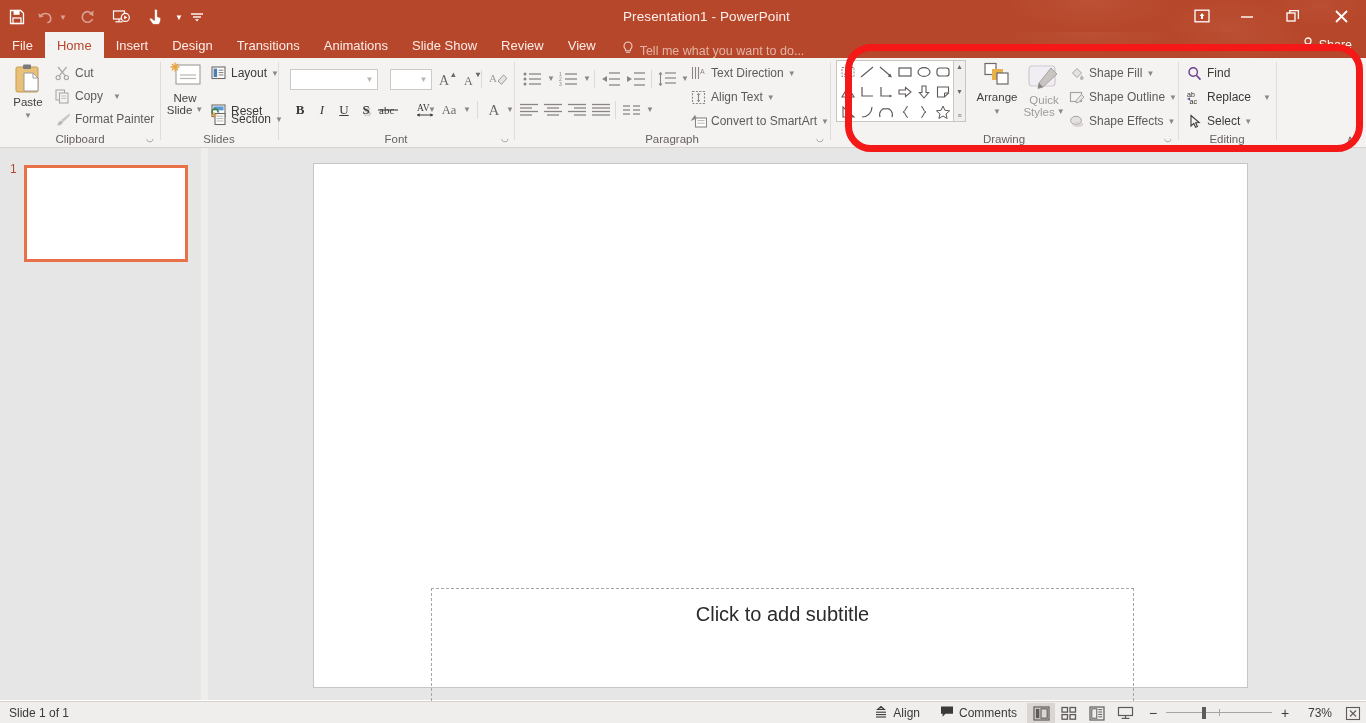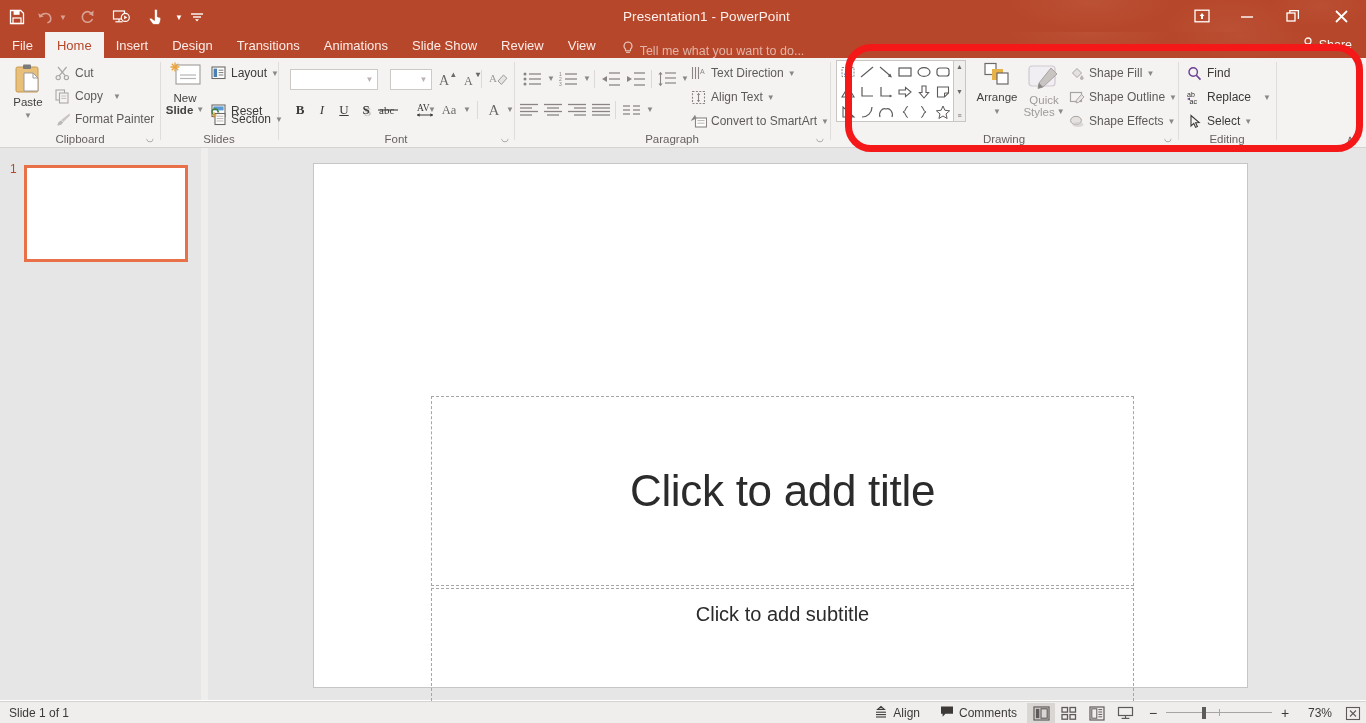--- a/index.html
+++ b/index.html
@@ -370,21 +370,21 @@
         <line x1="12" y1="16.5" x2="28" y2="16.5" stroke="#b9b5b3" stroke-width="1.2"></line>
         <g stroke="#e8a33d" stroke-width="1.3" stroke-linecap="round">
           <line x1="7" y1="1" x2="7" y2="9"></line>
             <line x1="3" y1="5" x2="11" y2="5"></line>
           <line x1="4.2" y1="2.2" x2="9.8" y2="7.8"></line>
             <line x1="9.8" y1="2.2" x2="4.2" y2="7.8"></line>
         </g>
       </svg>
     </span>
     <span>New</span>
-    <span style="display:flex;gap:3px;font-weight:bold;">
+    <span style="display:flex;gap:3px;">
       <span>Slide</span>
       <span class="cv">▼</span>
     </span>
   </div>
   <div class="rb-item enabled" style="left:210px; top:62px;">
     <span class="rb-ico">
       <svg width="15" height="14" viewBox="0 0 15 14" aria-hidden="true">
         <rect x="1" y="1" width="13" height="11.5" fill="#fff" stroke="#6d6968" stroke-width="1.1"></rect>
         <rect x="2.6" y="2.6" width="3.5" height="8.4" fill="#4a7fb5"></rect>
         <line x1="7.6" y1="4.2" x2="12.4" y2="4.2" stroke="#6d6968" stroke-width=".9"></line>
@@ -841,23 +841,20 @@
   <div class="dlg-launch" style="left:1164px;">◡</div>
   <div class="collapse-ribbon">∧</div>
 
   <div class="thumbpane"></div>
   <div class="thumb-num">1</div>
   <div class="thumb"></div>
   <div class="thumb-scroll"></div>
 
   <div class="editor">
     <div class="slide">
-      <div class="ph ph-title">
-        <span>Click to add title</span>
-      </div>
       <div class="ph ph-sub">
         <span>Click to add subtitle</span>
       </div>
     </div>
   </div>
 
   <div class="statusbar">
     <div class="status-left">Slide 1 of 1</div>
     <div class="status-right">
       <div class="sb-item">

